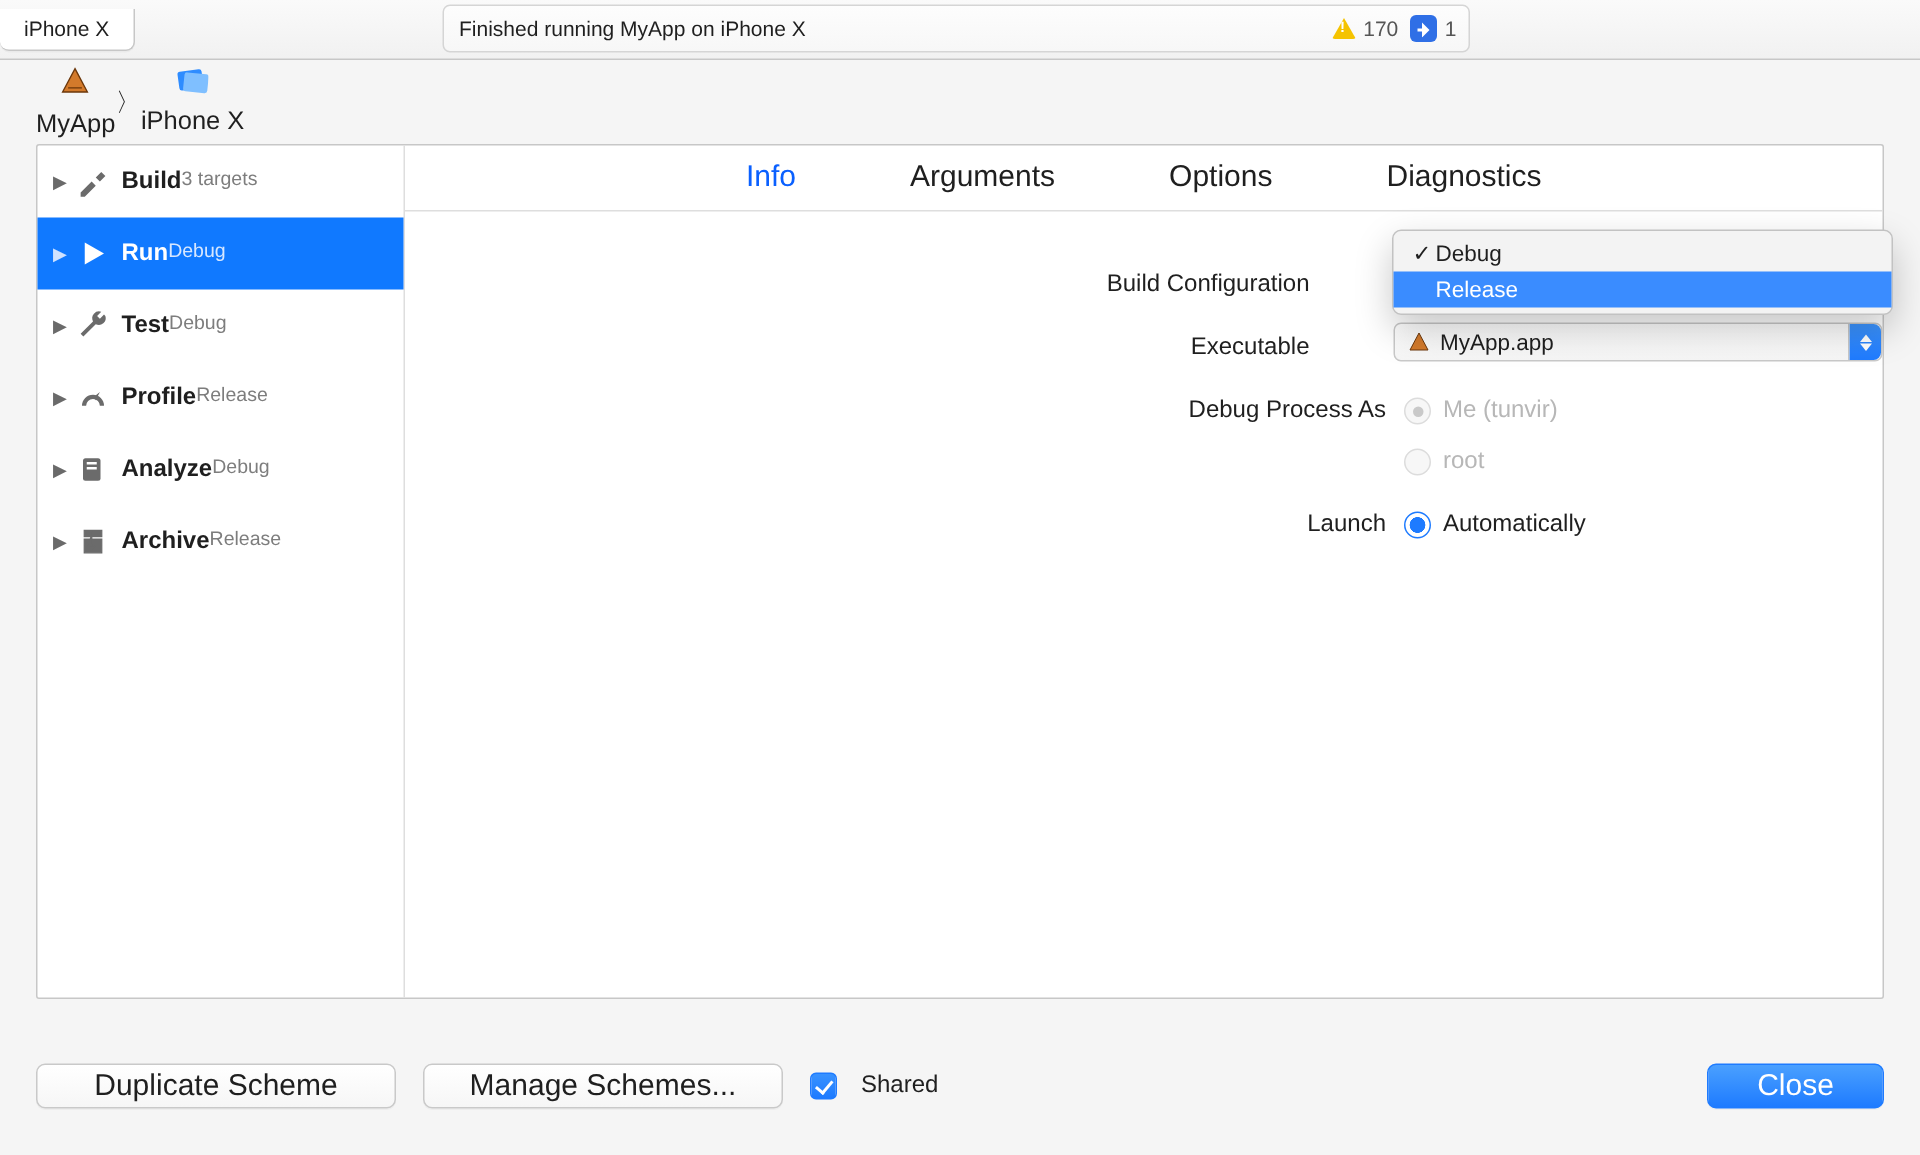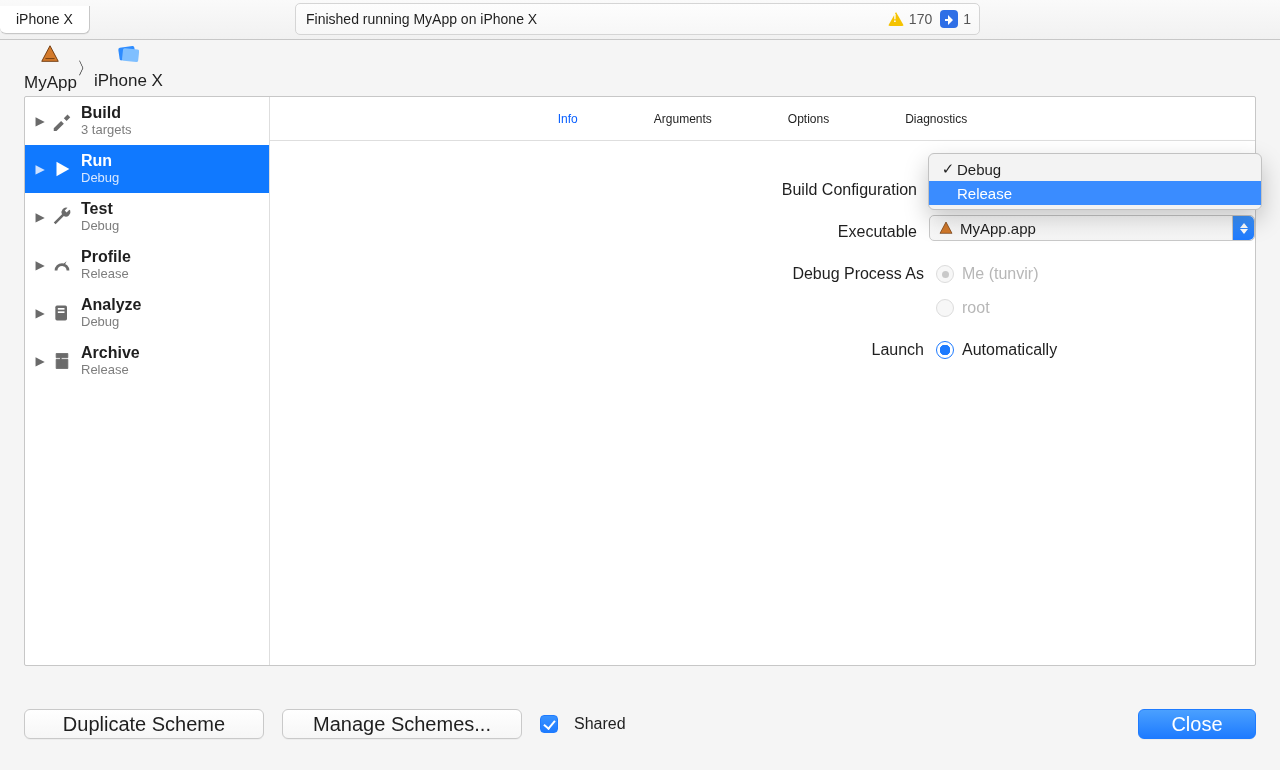--- a/index.html
+++ b/index.html
@@ -32,34 +32,34 @@
   .app-icon{width:22px;height:22px;}
   .sim-icon{width:22px;height:18px;}
   
   .editor{margin:0 24px 0 24px;border:1px solid var(--border);background:#fff;border-radius:2px;height:570px;display:flex;overflow:visible;}
   .side{width:245px;border-right:1px solid var(--border2);padding:0;}
   .side-item{display:flex;align-items:center;height:48px;padding:0 8px 0 8px;cursor:default;}
   .side-item.sel{background:var(--sel);color:#fff;}
   .disc{width:14px;text-align:center;color:#6a6a6a;margin-right:2px;font-size:12px;}
   .side-item.sel .disc{color:#cfe2ff;}
   .side-ico{width:26px;height:24px;display:flex;align-items:center;justify-content:center;margin-right:6px;}
-  .side-txt{display:flex;flex-direction:column;line-height:1.15;}
+  .side-txt{display:flex;flex-direction:row;line-height:1.15;}
   .side-title{font-weight:600;font-size:16px;}
   .side-sub{font-size:13px;color:var(--muted);}
   .side-item.sel .side-sub{color:#d7e7ff;}
   
   .pane{flex:1;display:flex;flex-direction:column;min-width:0;}
-  .tabs{height:44px;border-bottom:1px solid var(--border2);display:flex;align-items:center;justify-content:center;gap:72px;font-size:12px;}
+  .tabs{height:44px;border-bottom:1px solid var(--border2);display:flex;align-items:center;justify-content:center;gap:72px;font-size:20px;}
   .tabs .tabbtn{padding:4px 2px;cursor:default;}
   .tabs .tabbtn.active{color:var(--accent);}
   .form{padding:22px 0 0 0;position:relative;}
   .row{display:flex;align-items:flex-end;height:36px;margin-bottom:6px;}
   .lbl{width:666px;text-align:right;padding-right:12px;font-size:16px;}
   .ctrl{position:relative;display:flex;align-items:center;}
-  .popup{width:326px;height:26px;border:1px solid #c9c9c9;border-radius:5px;background:linear-gradient(#fff,#f6f6f6);display:flex;align-items:center;padding:0 8px;font-size:15px;position:relative;}
+  .popup{width:326px;height:26px;border:1px solid #c9c9c9;border-radius:5px;background:linear-gradient(#fff,#f6f6f6);display:flex;align-items:center;padding:0 8px;font-size:15px;position:relative;margin-left:44px;}
   .popup .arrows{position:absolute;right:0;top:0;bottom:0;width:22px;border-left:1px solid #c9c9c9;border-radius:0 5px 5px 0;background:linear-gradient(#3d95ff,#1f7bff);display:flex;flex-direction:column;align-items:center;justify-content:center;gap:1px;}
   .popup .arrows:before,.popup .arrows:after{content:"";width:0;height:0;border-left:4px solid transparent;border-right:4px solid transparent;}
   .popup .arrows:before{border-bottom:5px solid #fff;}
   .popup .arrows:after{border-top:5px solid #fff;}
   .chk{width:18px;height:18px;border-radius:4px;border:1px solid #c9c9c9;background:#fff;margin-right:8px;display:inline-flex;align-items:center;justify-content:center;}
   .chk.checked{background:linear-gradient(#3892ff,#1e7bff);border-color:#1e7bff;}
   .chk.checked:after{content:"";width:5px;height:9px;border:solid #fff;border-width:0 2px 2px 0;transform:rotate(40deg);margin-top:-2px;}
   .radio{width:18px;height:18px;border-radius:50%;border:1px solid #c9c9c9;background:#fff;margin-right:8px;display:inline-flex;align-items:center;justify-content:center;flex:0 0 auto;}
   .radio.checked{border-color:#1e7bff;background:radial-gradient(circle,#1e7bff 45%,#fff 48%);}
   .radio.disabled{border-color:#dcdcdc;background:#f7f7f7;}

